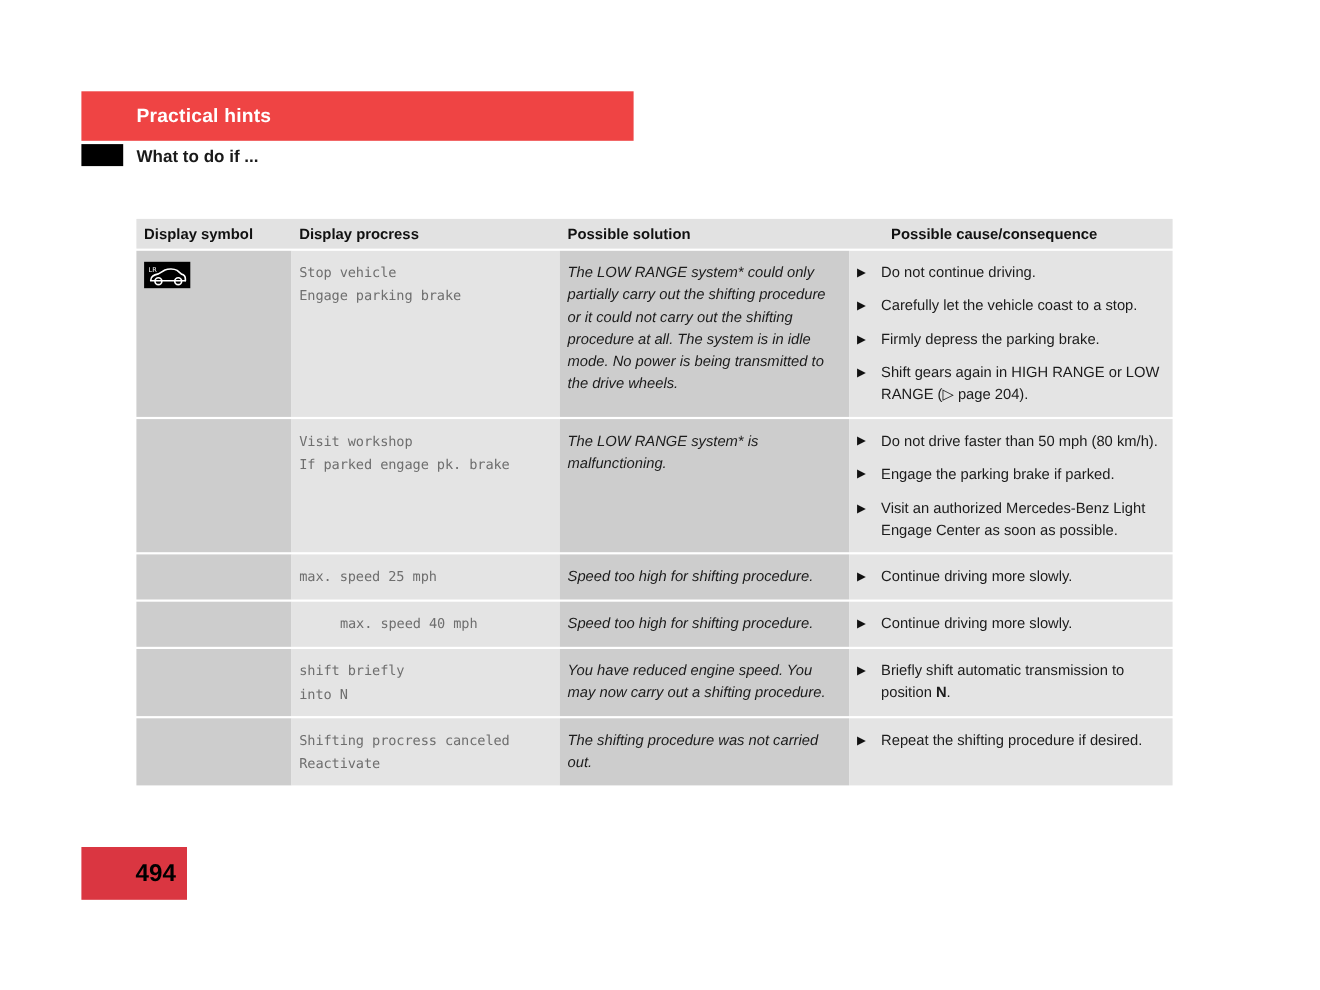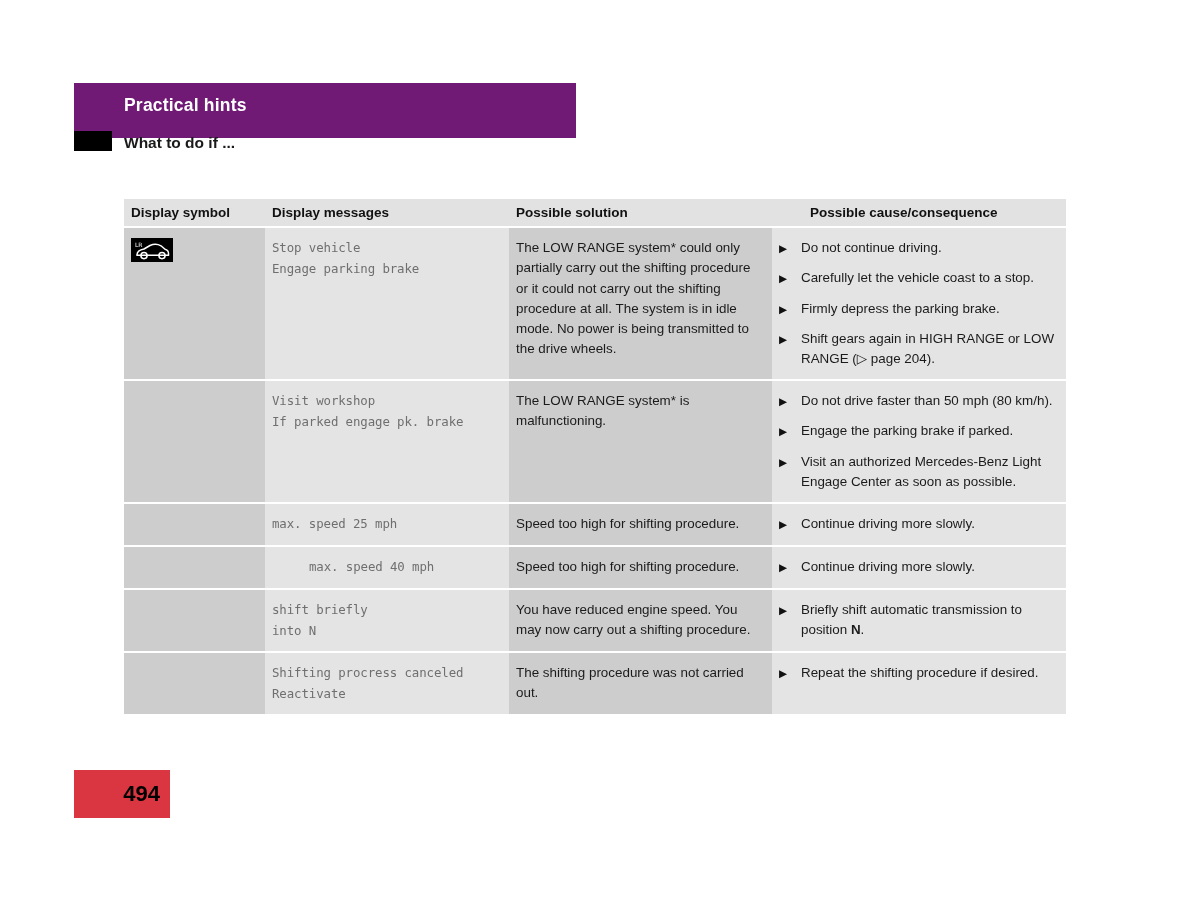--- a/index.html
+++ b/index.html
@@ -20,22 +20,22 @@
     width: 1200px;
     height: 900px;
   }
 
   
   .chapter-bar {
     position: absolute;
     left: 74px;
     top: 83px;
     width: 502px;
-    height: 55px;
-    background: #701a75;
+    height: 45px;
+    background: #ef4444;
   }
   .chapter-bar .chapter-title {
     position: absolute;
     left: 50px;
     top: 0;
     line-height: 45px;
     color: #ffffff;
     font-size: 17.5px;
     font-weight: bold;
     letter-spacing: 0.2px;
@@ -103,21 +103,21 @@
 
   
   .c-sym  { width: 141px; }
   .c-msg  { width: 244px; }
   .c-cause{ width: 263px; }
   .c-sol  { width: 294px; }
 
   
   .td.c-sym   { background: #cdcdcd; }
   .td.c-msg   { background: #e4e4e4; }
-  .td.c-cause { background: #cdcdcd; }
+  .td.c-cause { background: #cdcdcd; font-style: italic; }
   .td.c-sol   { background: #e4e4e4; }
 
   .msg-text {
     font-family: "DejaVu Sans Mono", "Liberation Mono", monospace;
     font-size: 12.4px;
     line-height: 20.5px;
     color: #6f6f6f;
     white-space: pre;
     letter-spacing: -0.1px;
   }
@@ -191,21 +191,21 @@
 
   <div class="section-row">
     <span class="black-square"></span>
     <span class="section-title">What to do if ...</span>
   </div>
 
   <div class="table">
 
     <div class="thead">
       <div class="th c-sym">Display symbol</div>
-      <div class="th c-msg">Display messages</div>
+      <div class="th c-msg">Display procress</div>
       <div class="th c-sol">Possible solution</div>
       <div class="th c-cause">Possible cause/consequence</div>
     </div>
 
     <div id="tbody">
         <div class="trow">
           <div class="td c-sym" style="height: 151px;">
             <span class="sym-badge">
               <svg width="42" height="24" viewBox="0 0 42 24" xmlns="http://www.w3.org/2000/svg">
                 <text x="4" y="9" font-family="DejaVu Sans, sans-serif" font-size="6" fill="#ffffff">LR</text>

